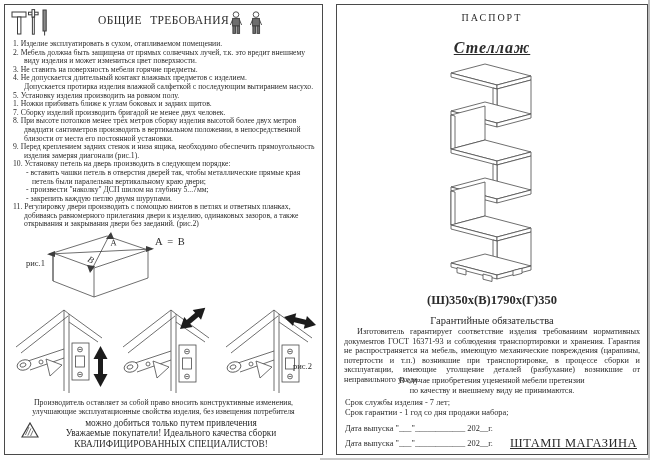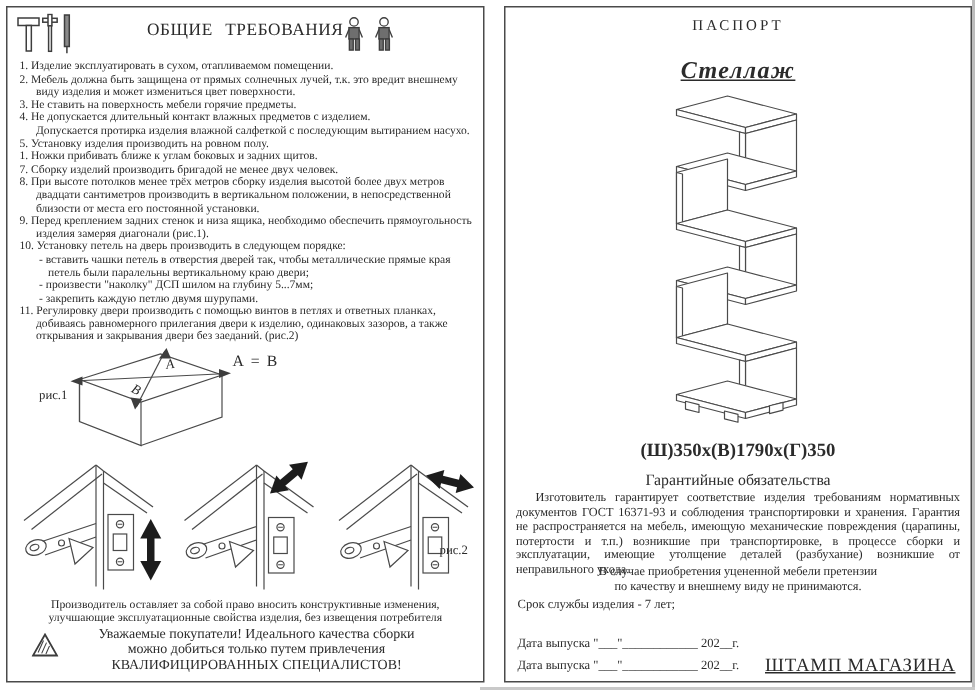--- a/index.html
+++ b/index.html
@@ -219,22 +219,22 @@
 
     <svg class="abs" style="left:16px;top:417px;" width="18" height="17" viewBox="0 0 18 17">
       <polygon points="9,1 17,15 1,15" fill="none" stroke="#3d3d3d" stroke-width="1.2"></polygon>
       <g stroke="#3d3d3d" stroke-width="0.7">
         <line x1="8" y1="5" x2="4.4" y2="13"></line>
         <line x1="10" y1="6.4" x2="6.8" y2="13.6"></line>
         <line x1="12" y1="8.6" x2="9.6" y2="14"></line>
       </g>
     </svg>
     <div class="abs warn-text">
+      <div>можно добиться только путем привлечения</div>
       <div>Уважаемые покупатели! Идеального качества сборки</div>
-      <div>можно добиться только путем привлечения</div>
       <div>КВАЛИФИЦИРОВАННЫХ СПЕЦИАЛИСТОВ!</div>
     </div>
   </div>
 
   <div class="page" id="page-right">
 
     <div class="abs ctr rp-doc-title">ПАСПОРТ</div>
     <div class="abs ctr rp-product">Стеллаж</div>
 
     <svg class="abs" style="left:96px;top:44px;" width="106" height="240" viewBox="0 0 106 240">
@@ -288,20 +288,21 @@
     <div class="abs ctr rp-dims">(Ш)350х(В)1790х(Г)350</div>
     <div class="abs ctr rp-war-title">Гарантийные обязательства</div>
     <div class="abs rp-war-text">Изготовитель гарантирует соответствие изделия требованиям нормативных документов ГОСТ 16371-93 и соблюдения транспортировки и хранения. Гарантия не распространяется на мебель, имеющую механические повреждения (царапины, потертости и т.п.) возникшие при транспортировке, в процессе сборки и эксплуатации, имеющие утолщение деталей (разбухание) возникшие от неправильного ухода.</div>
 
     <div class="abs ctr rp-discount">
       <div>В случае приобретения уцененной мебели претензии</div>
       <div>по качеству и внешнему виду не принимаются.</div>
     </div>
 
     <div class="abs rp-line" style="top:393px;">Срок службы изделия - 7 лет;</div>
+    <div class="abs rp-line" style="top:403px;">Срок гарантии - 1 год со дня продажи набора;</div>
     <div class="abs rp-line" style="top:419px;">Дата выпуска "___"____________ 202__г.</div>
     <div class="abs rp-line" style="top:434px;">Дата выпуска "___"____________ 202__г.</div>
     <div class="abs rp-stamp">ШТАМП МАГАЗИНА</div>
   </div>
 
   <div class="scan-right"></div>
   <div class="scan-bottom"></div>
 </div>
 
 </body></html>

